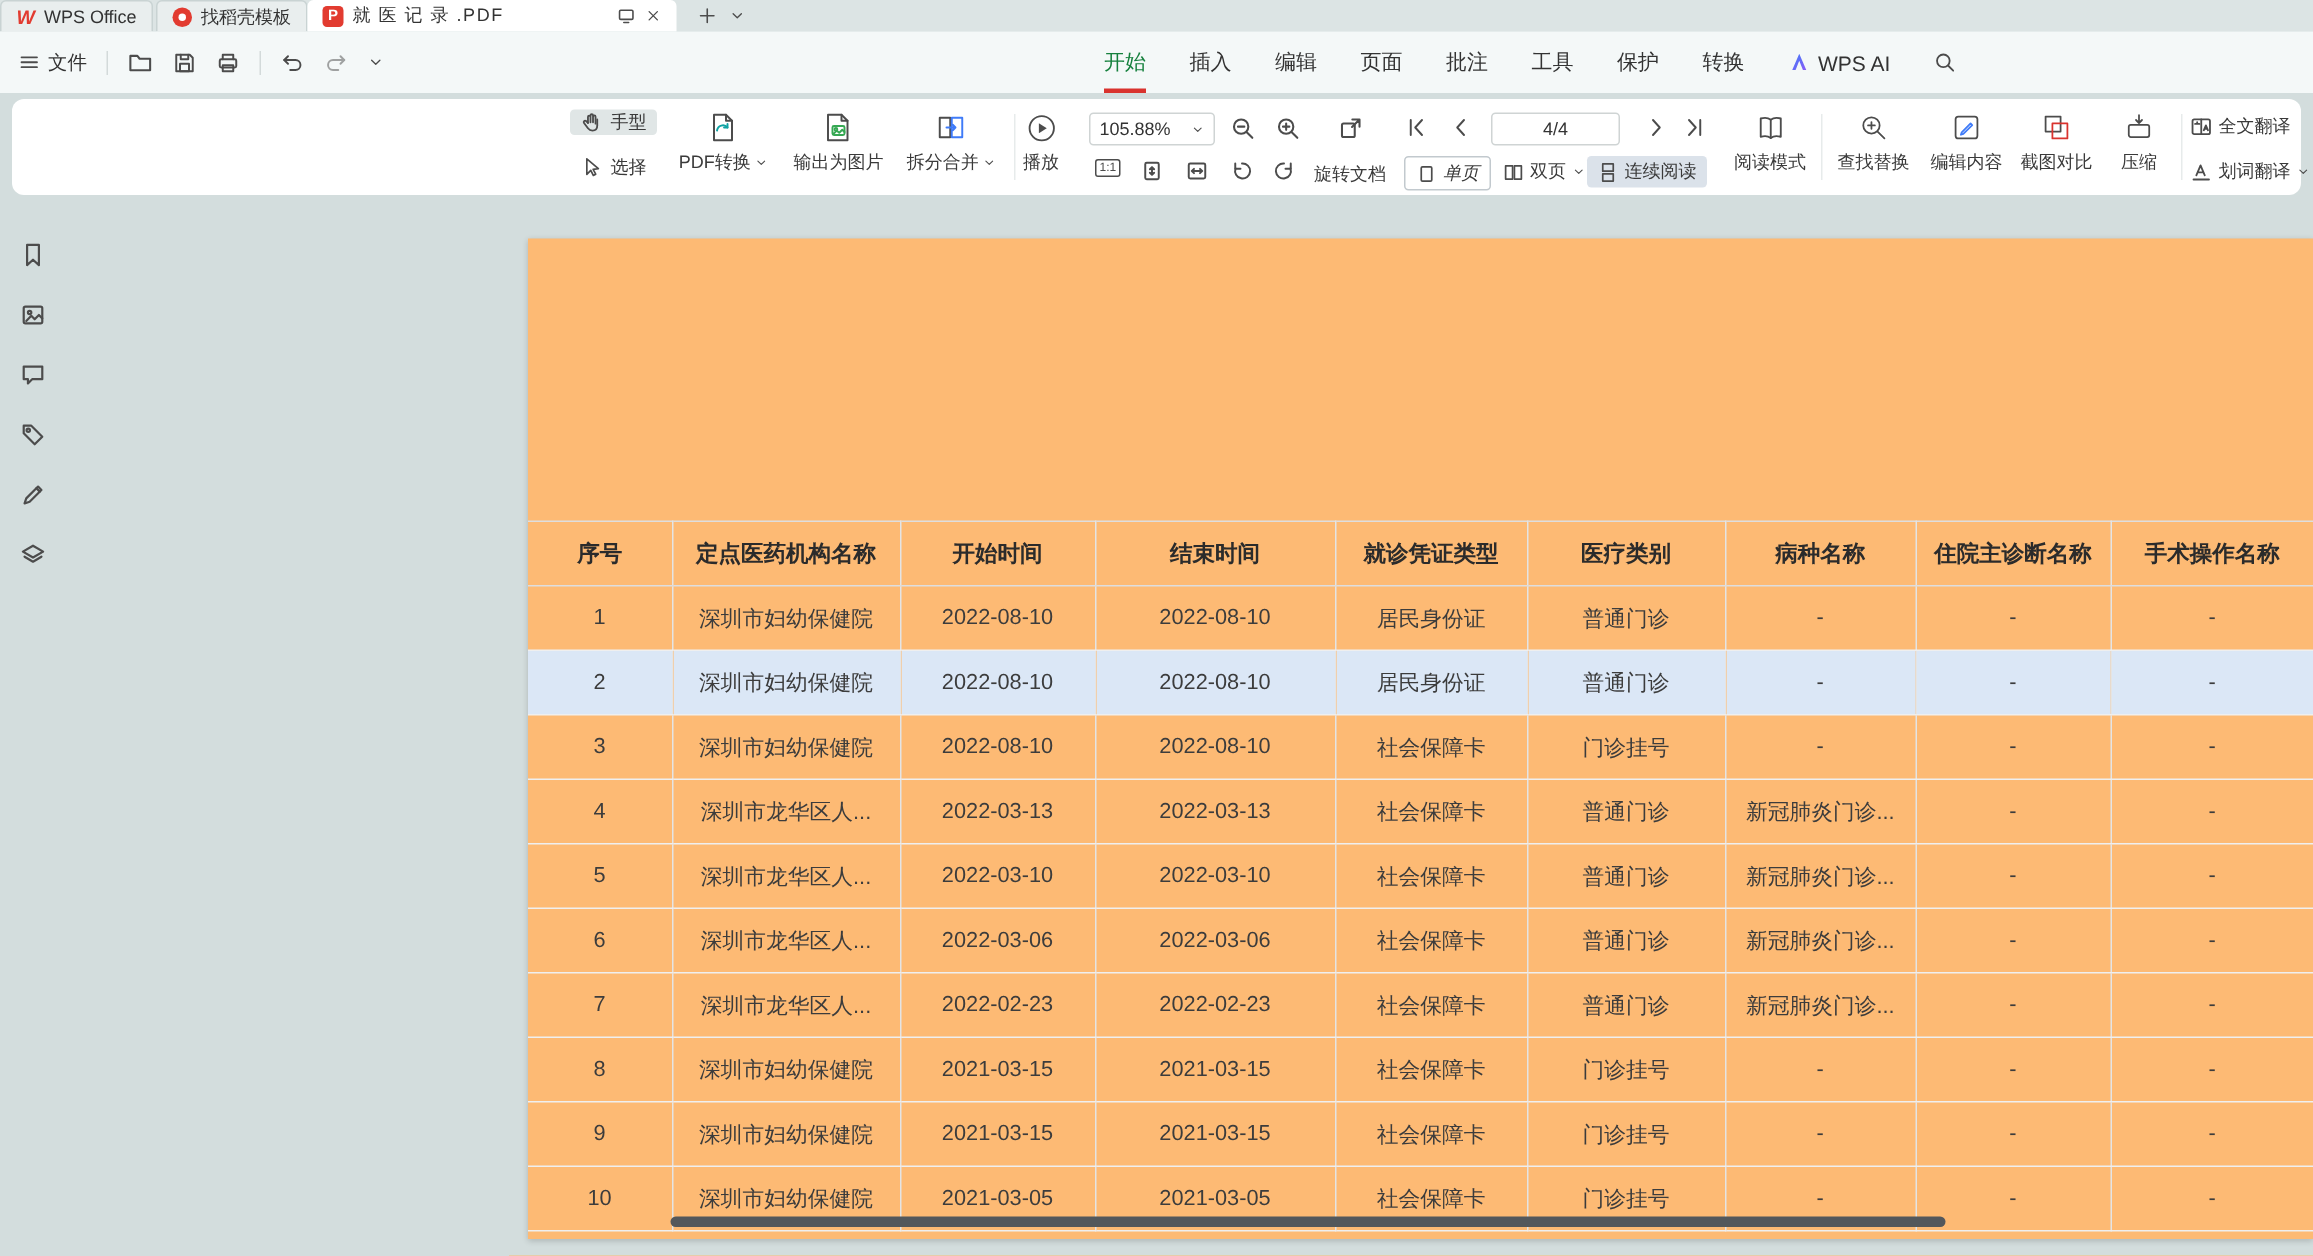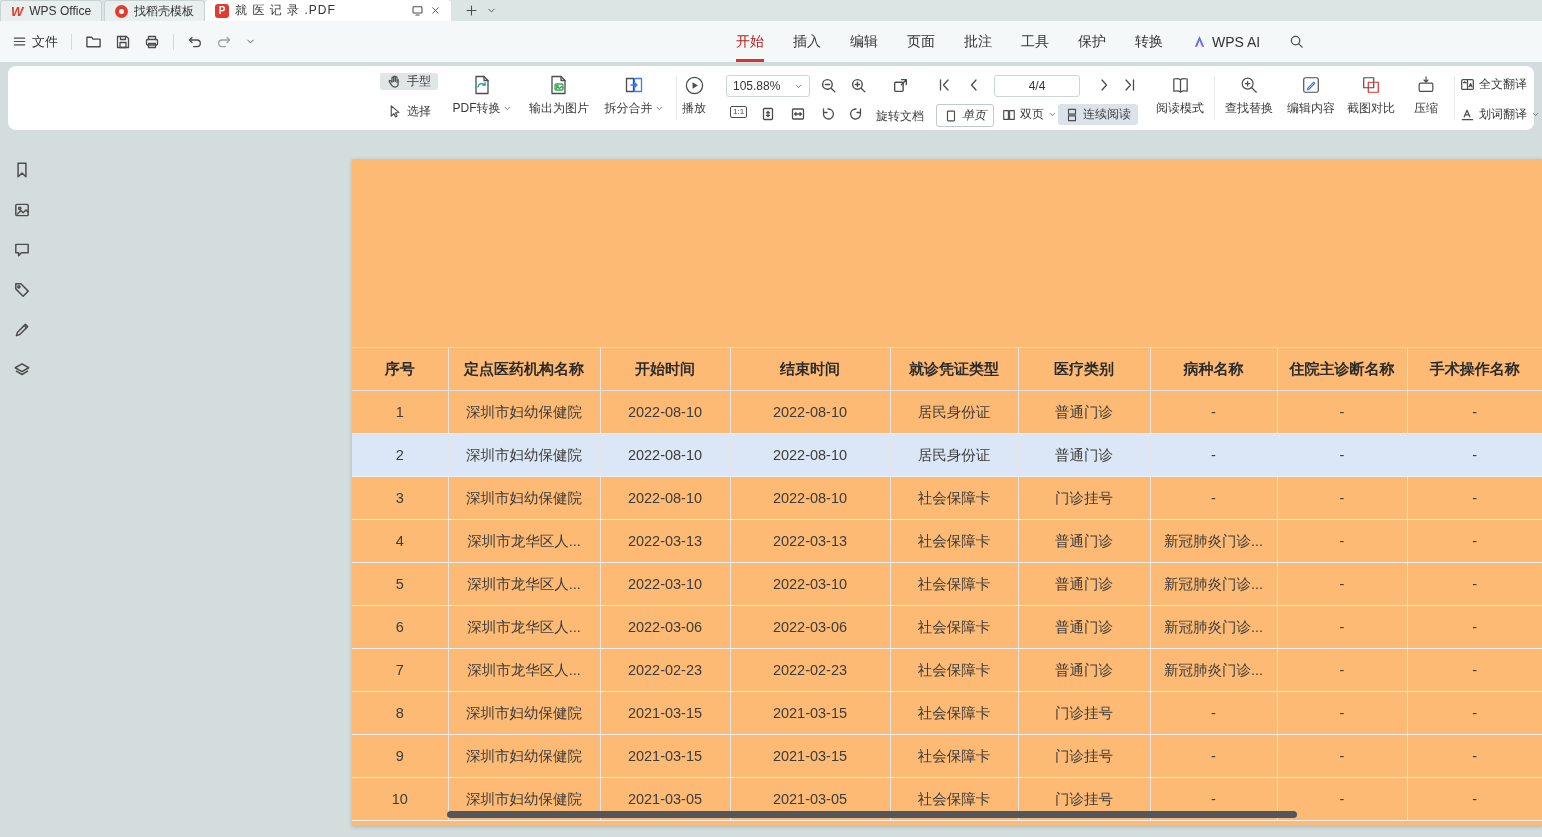--- a/index.html
+++ b/index.html
@@ -23,21 +23,21 @@
   .pdf-badge { width:14px; height:14px; border-radius:3px; background:#e23b30; color:#fff; font-size:10px; font-weight:bold; display:flex; align-items:center; justify-content:center; }
   .tab-btn { display:flex; align-items:center; justify-content:center; width:20px; height:100%; }
 
   
   .menubar { height:41px; background:#f4f8f8; position:relative; display:flex; align-items:center; }
   .mb-left { display:flex; align-items:center; gap:13px; padding-left:12px; }
   .file-btn { display:flex; align-items:center; gap:5px; font-size:13px; color:#333; }
   .vsep { width:1px; height:16px; background:#d3dada; }
   .menutabs { position:absolute; left:736px; top:0; height:100%; display:flex; align-items:center; gap:29px; font-size:14px; }
   .menutab { position:relative; height:100%; display:flex; align-items:center; cursor:default; }
-  .menutab.active { color:#b91c1c; }
+  .menutab.active { color:#15803d; }
   .menutab.active::after { content:""; position:absolute; left:50%; transform:translateX(-50%); bottom:0; width:28px; height:3px; background:#d9332e; }
   .ai-group { display:flex; align-items:center; gap:5px; }
 
   
   .toolbar { position:absolute; left:8px; top:66px; width:1526px; height:64px; background:#fff; border-radius:8px; }
   .tb-abs { position:absolute; display:flex; align-items:center; gap:4px; font-size:12px; color:#3a3a3a; white-space:nowrap; }
   .tb-col { position:absolute; display:flex; flex-direction:column; align-items:center; gap:3px; font-size:12px; color:#3a3a3a; white-space:nowrap; }
   .tb-col .ig { height:24px; display:flex; align-items:center; }
   .lbl { display:flex; align-items:center; gap:2px; }
   .pill { border-radius:3px; padding:0 7px; display:flex; align-items:center; gap:5px; }

